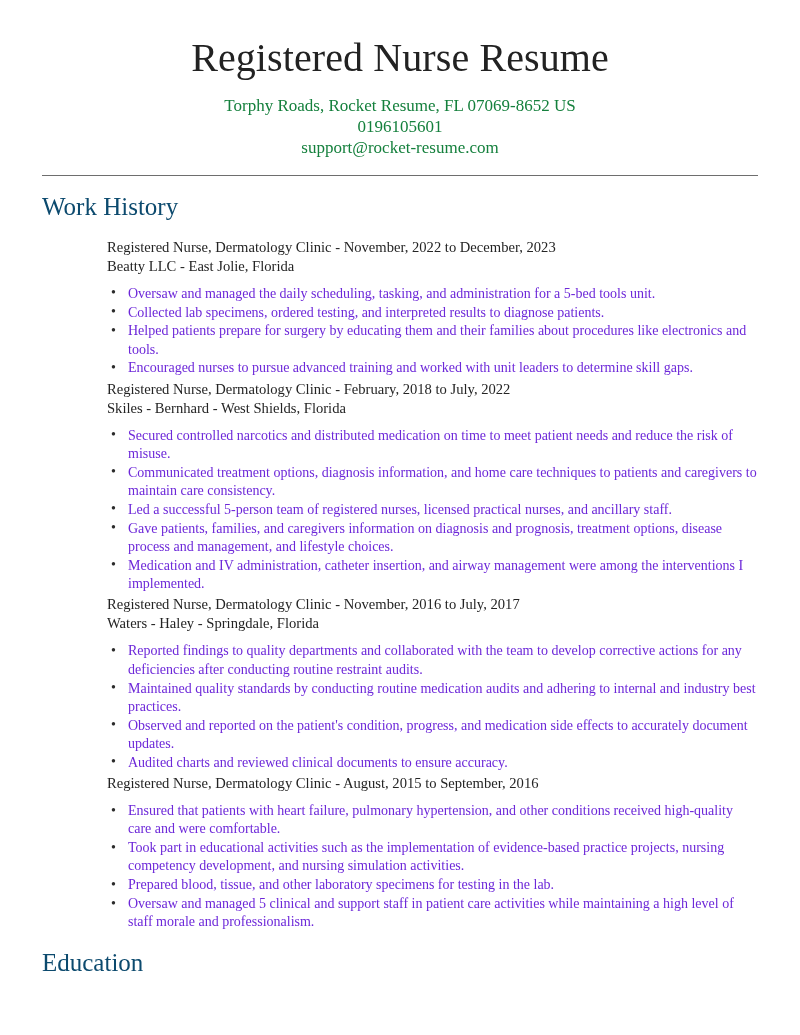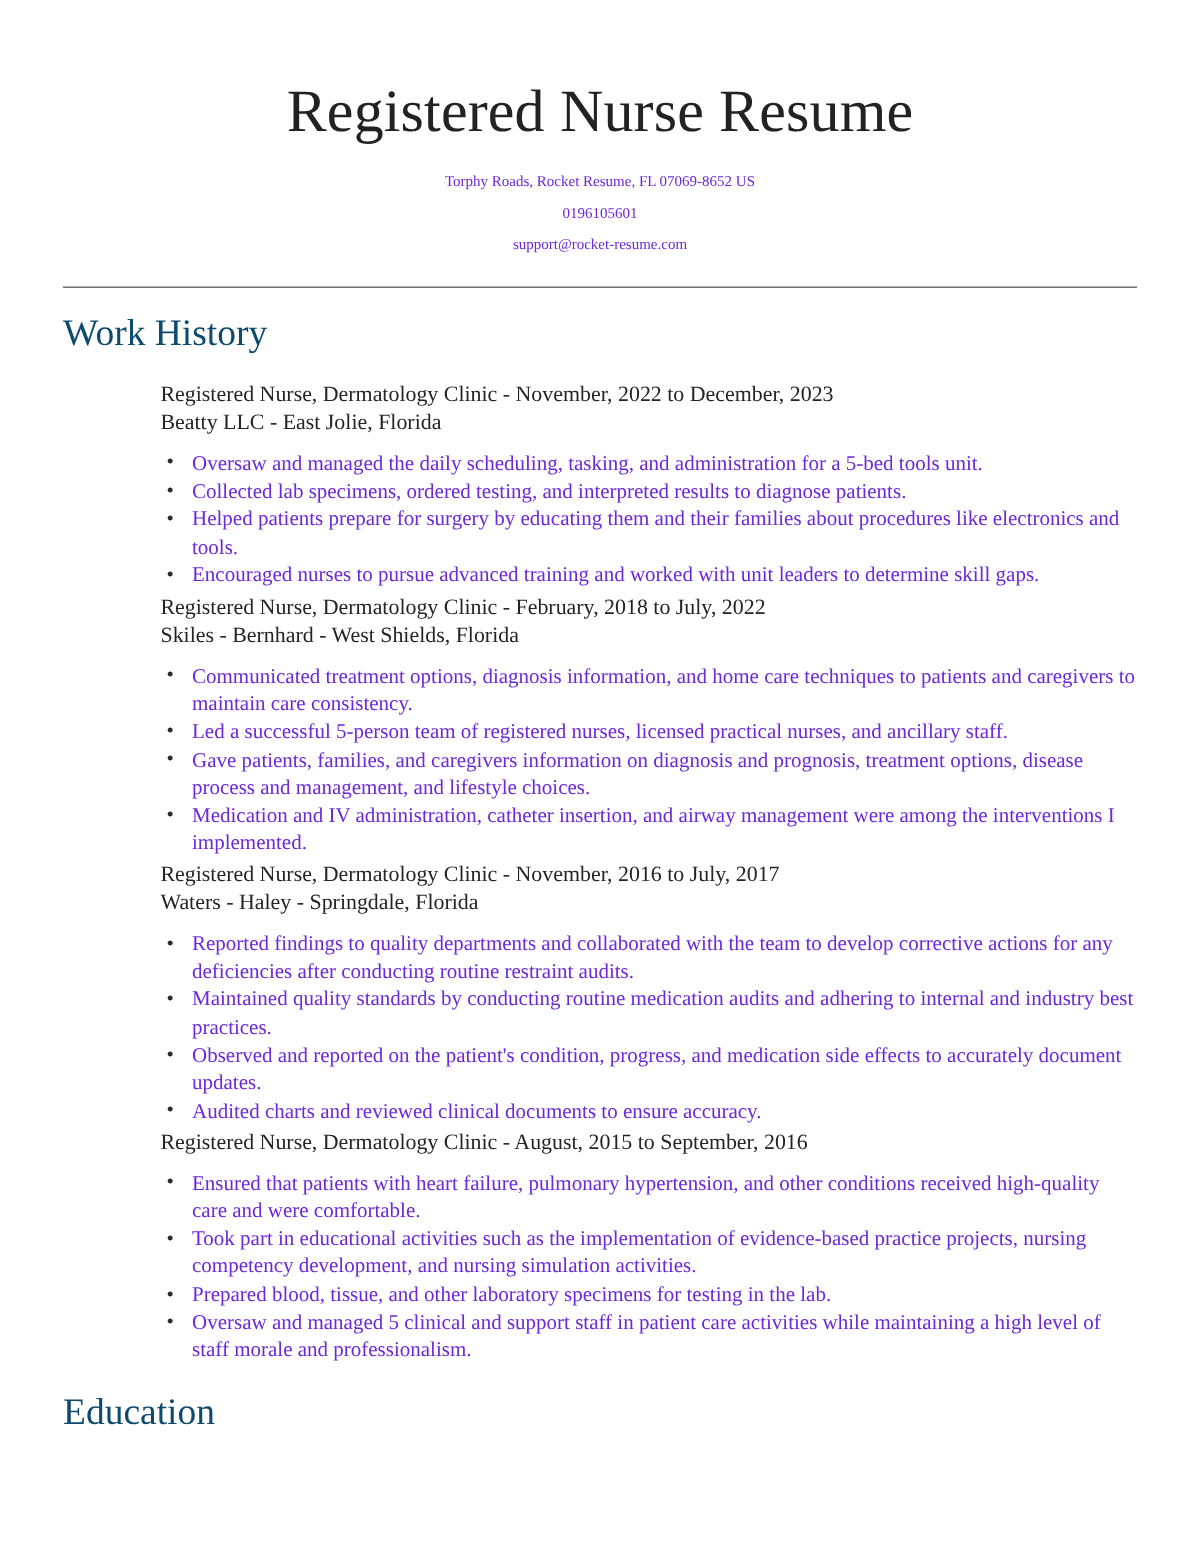--- a/index.html
+++ b/index.html
@@ -21,35 +21,35 @@
     width: 800px;
     height: 1035px;
     box-sizing: border-box;
     padding: 0;
     position: relative;
     overflow: hidden;
   }
 
   
   .doc-header {
-    padding-top: 52px;
+    padding-top: 36px;
     text-align: center;
   }
   .doc-title {
     font-size: 40px;
     font-weight: 400;
     line-height: 1.12;
     letter-spacing: 0.1px;
     color: #222222;
     margin: 0 0 14px 0;
   }
   .contact-lines {
-    font-size: 10px;
+    font-size: 17px;
     line-height: 21px;
-    color: #6d28d9;
+    color: #15803d;
   }
   .contact-line {
     display: block;
   }
 
   .header-rule {
     width: 716px;
     height: 0;
     margin: 17px auto 0 auto;
     border-top: 1.4px solid #6e6e6e;
@@ -137,20 +137,21 @@
           <li>Collected lab specimens, ordered testing, and interpreted results to diagnose patients.</li>
           <li>Helped patients prepare for surgery by educating them and their families about procedures like electronics and tools.</li>
           <li>Encouraged nurses to pursue advanced training and worked with unit leaders to determine skill gaps.</li>
         </ul>
       </div>
 
       <div class="entry">
         <div class="entry-headline">Registered Nurse, Dermatology Clinic - February, 2018 to July, 2022</div>
         <div class="entry-subline">Skiles - Bernhard - West Shields, Florida</div>
         <ul class="bullets">
+          <li>Secured controlled narcotics and distributed medication on time to meet patient needs and reduce the risk of misuse.</li>
           <li>Communicated treatment options, diagnosis information, and home care techniques to patients and caregivers to maintain care consistency.</li>
           <li>Led a successful 5-person team of registered nurses, licensed practical nurses, and ancillary staff.</li>
           <li>Gave patients, families, and caregivers information on diagnosis and prognosis, treatment options, disease process and management, and lifestyle choices.</li>
           <li>Medication and IV administration, catheter insertion, and airway management were among the interventions I implemented.</li>
         </ul>
       </div>
 
       <div class="entry">
         <div class="entry-headline">Registered Nurse, Dermatology Clinic - November, 2016 to July, 2017</div>
         <div class="entry-subline">Waters - Haley - Springdale, Florida</div>

